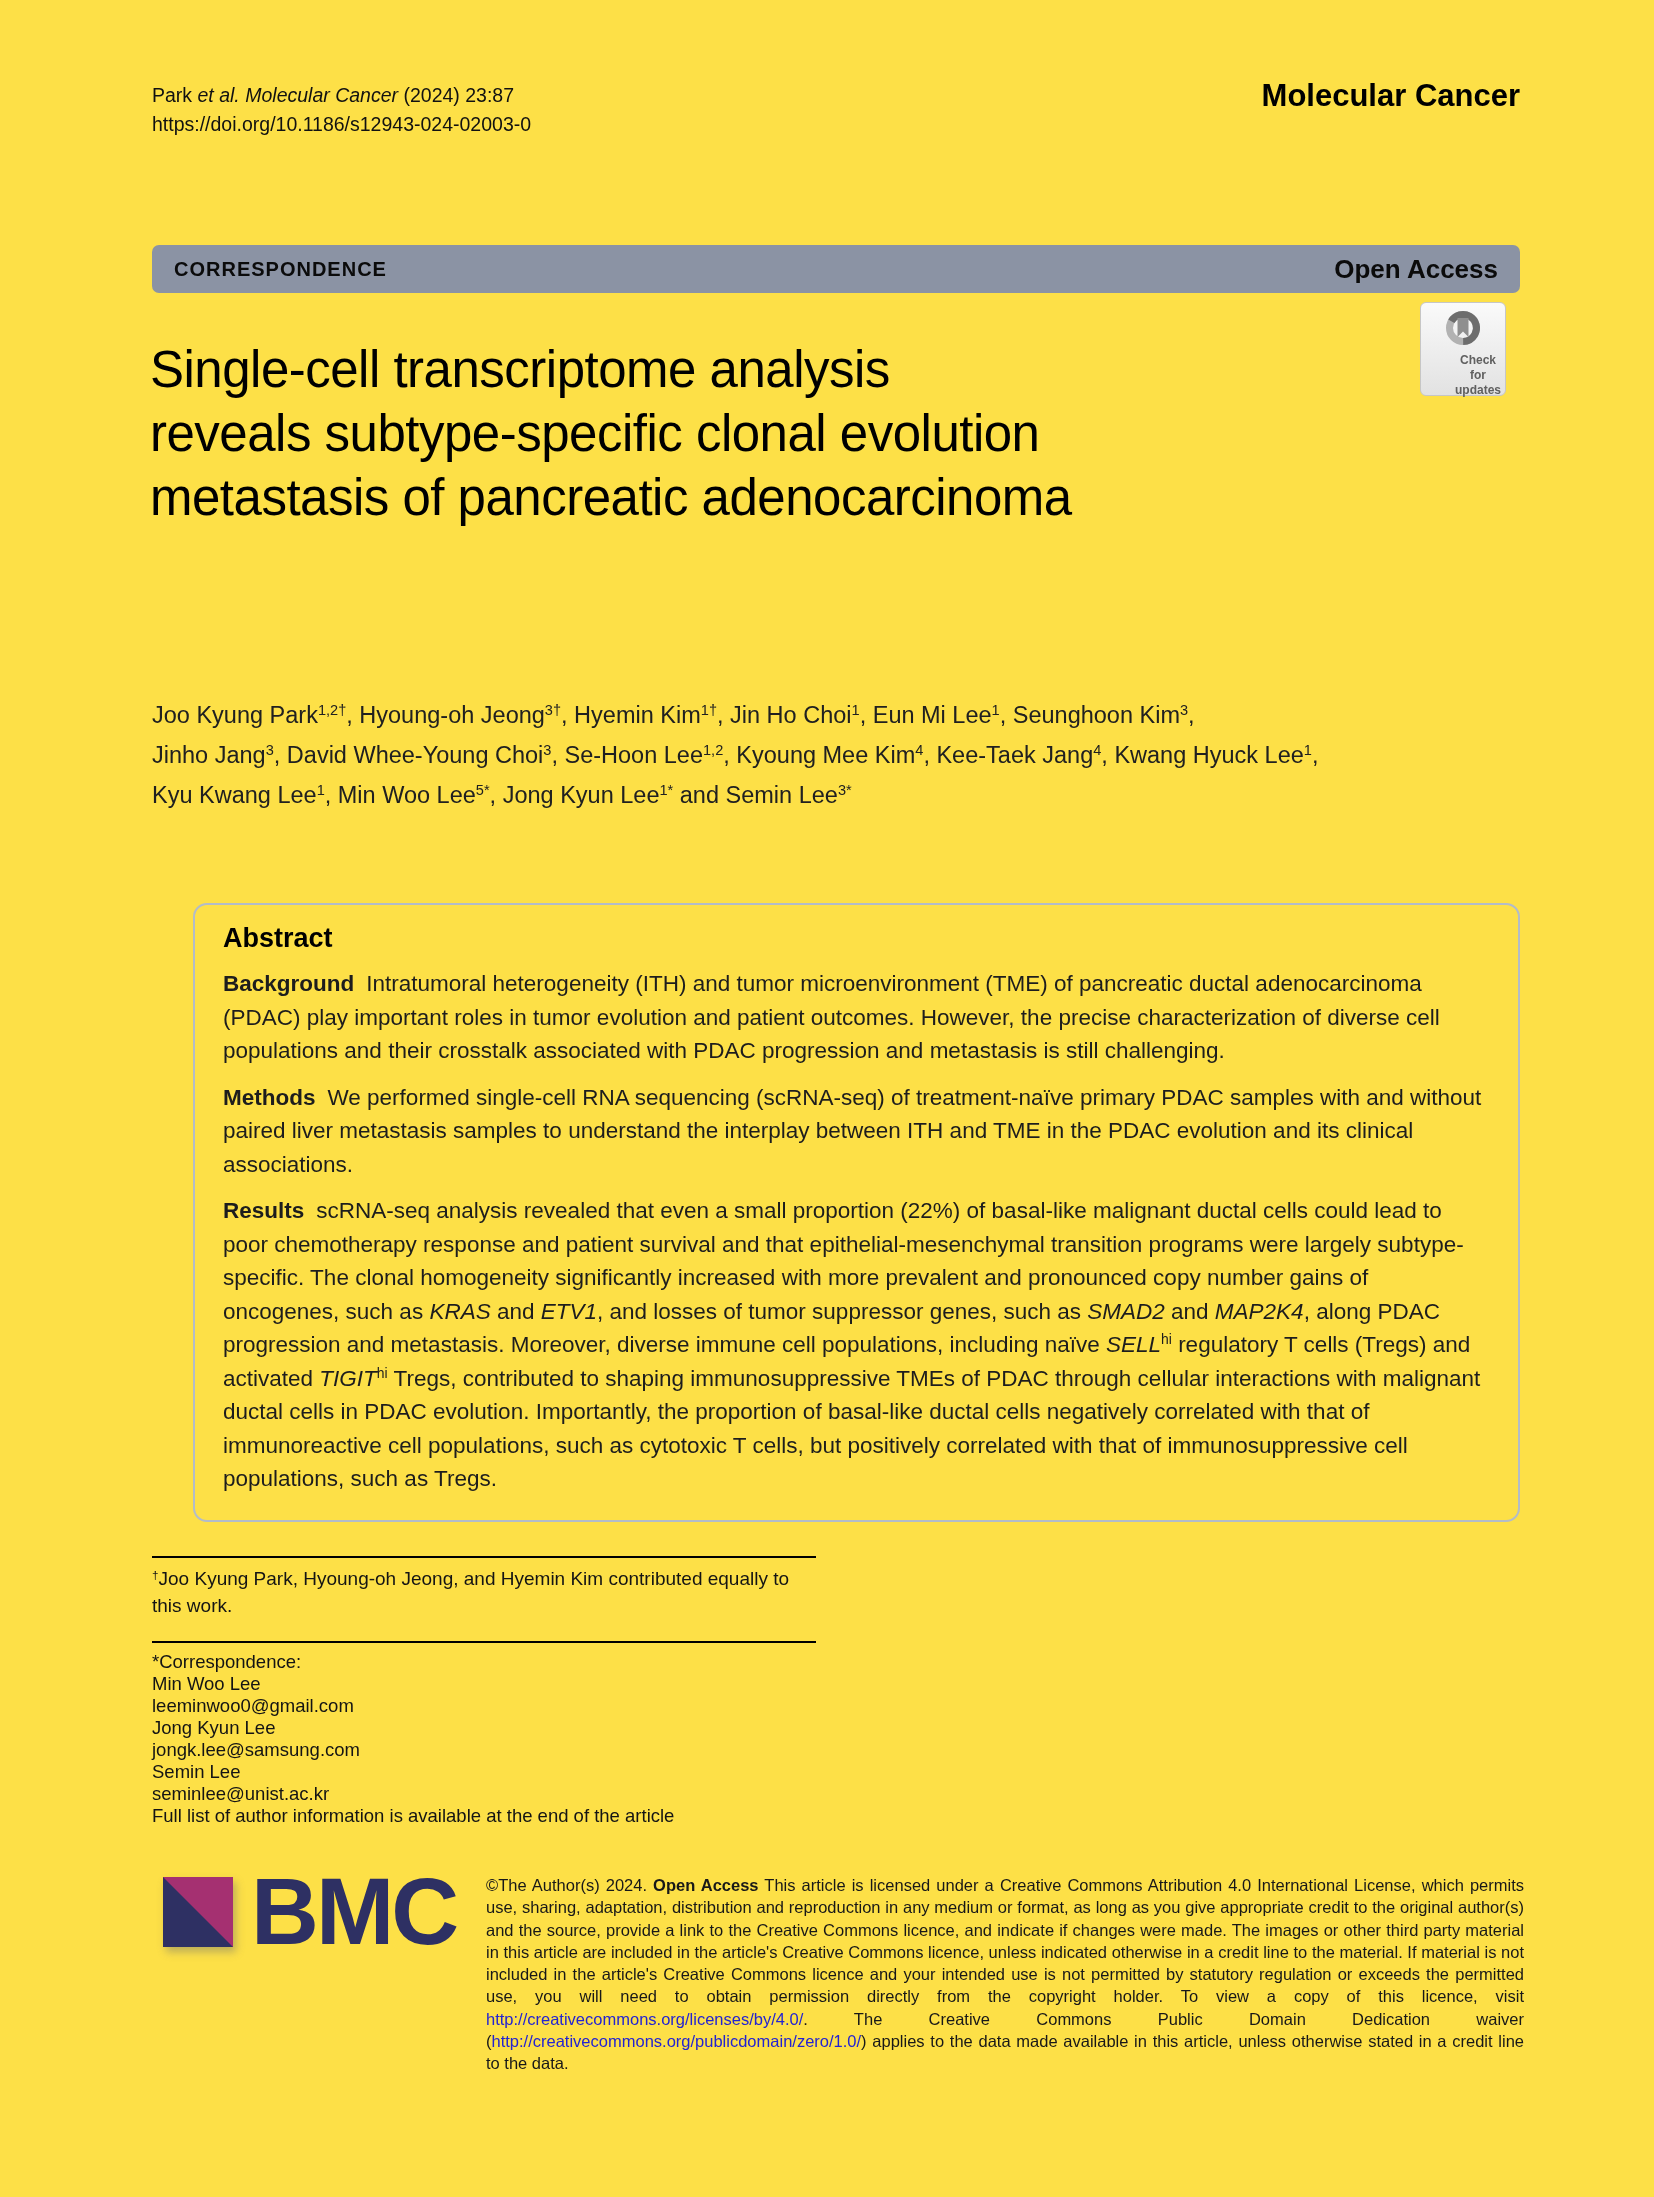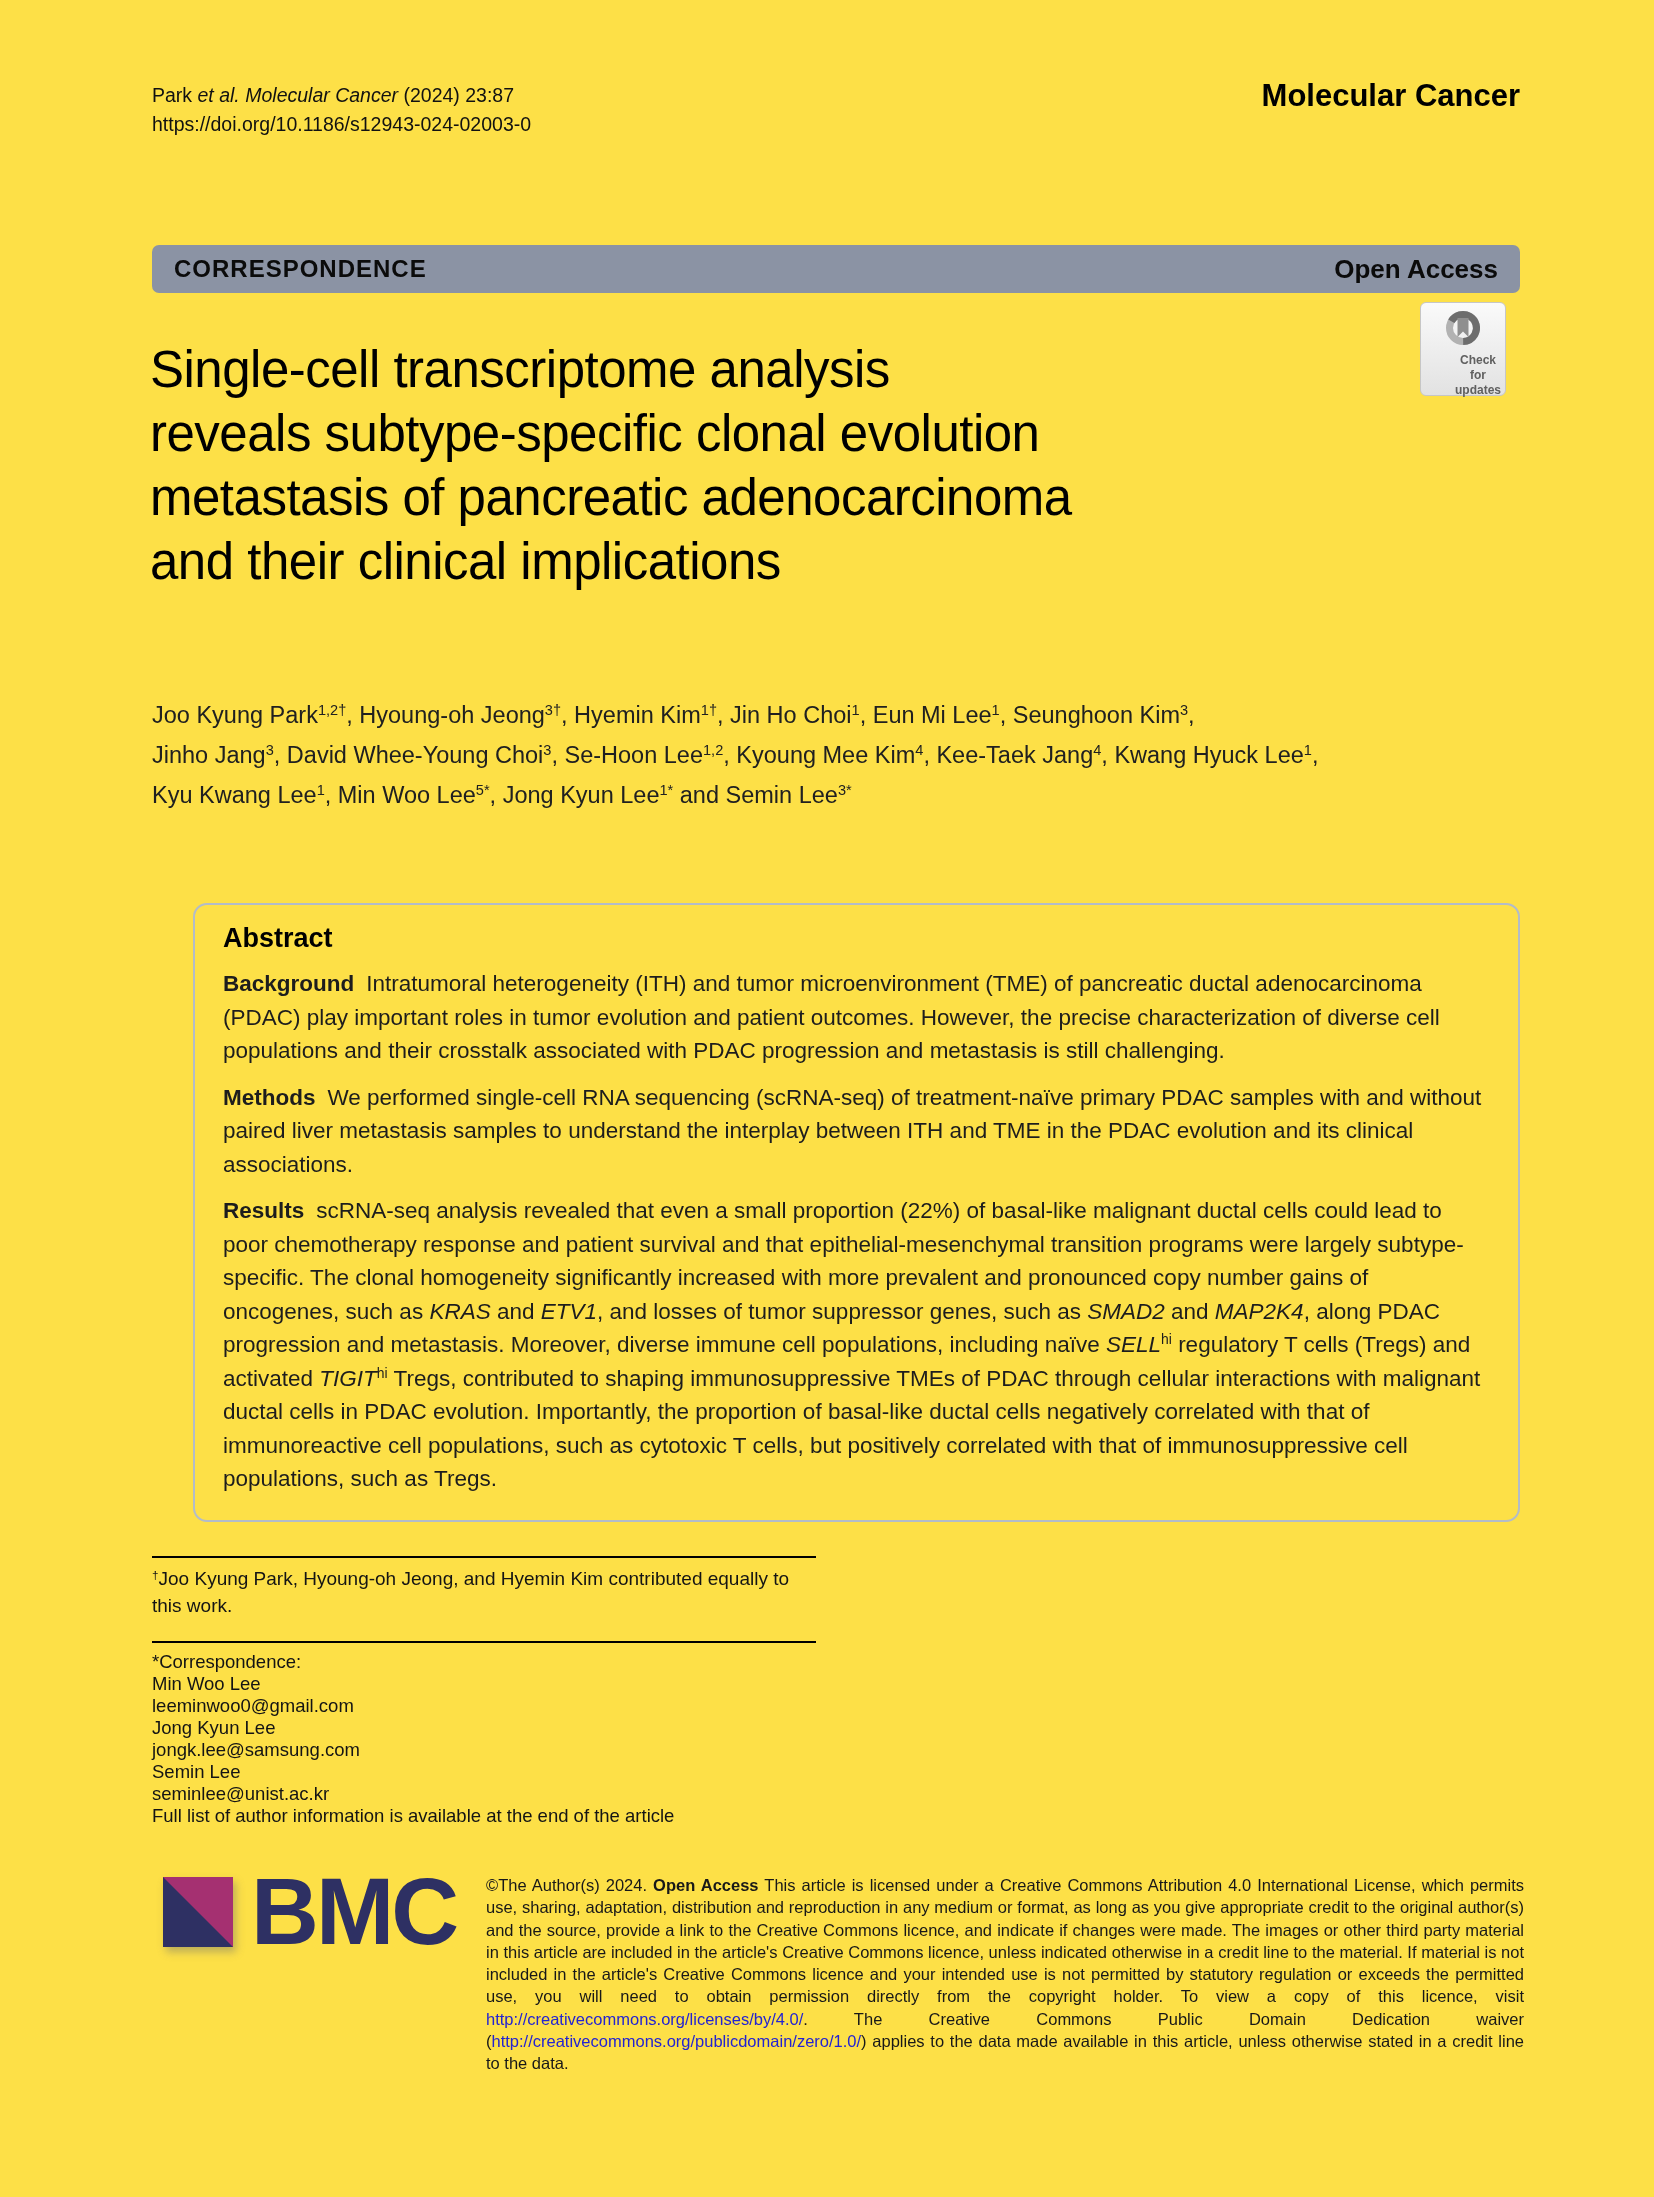--- a/index.html
+++ b/index.html
@@ -20,21 +20,21 @@
   #doi{position:absolute;left:152px;top:113px;font-size:19.5px;color:#111;}
   #journal{position:absolute;right:134px;top:78px;font-size:31px;font-weight:bold;color:#000;}
 
   
   #banner{
     position:absolute;left:152px;right:134px;top:245px;height:48px;
     background:var(--banner-bg);border-radius:7px;
     display:flex;align-items:center;justify-content:space-between;
     padding:0 22px;box-sizing:border-box;
   }
-  #banner .cat{font-size:24px;font-weight:bold;letter-spacing:1px;color:#0b0b0b;}
+  #banner .cat{font-size:20px;font-weight:bold;letter-spacing:1px;color:#0b0b0b;}
   #banner .oa{font-size:26px;font-weight:bold;color:#0b0b0b;}
 
   
   #title{position:absolute;left:150px;top:338px;width:1220px;color:#000;}
   #title .tl{font-size:51px;line-height:64px;font-weight:400;letter-spacing:-0.5px;}
 
   
   #badge{
     position:absolute;left:1420px;top:302px;width:86px;height:94px;
     background:linear-gradient(#fafafa,#e2e2e2);
@@ -97,21 +97,20 @@
 
   <div id="banner">
     <span class="cat">CORRESPONDENCE</span>
     <span class="oa">Open Access</span>
   </div>
 
   <div id="title">
       <div class="tl">Single-cell transcriptome analysis</div>
       <div class="tl">reveals subtype-specific clonal evolution</div>
       <div class="tl">metastasis of pancreatic adenocarcinoma</div>
-      <div class="tl">and their clinical implications</div>
     </div>
 
   <div id="badge">
     <svg width="46" height="46" viewBox="0 0 46 46">
       <circle cx="23" cy="21" r="13.5" fill="none" stroke="#b2b2b2" stroke-width="7"></circle>
       <circle cx="23" cy="21" r="13.5" fill="none" stroke="#6d6d6d" stroke-width="7" stroke-dasharray="56 29" transform="rotate(-150 23 21)"></circle>
       <path d="M17.5 11 H28.5 V30 L23 24.6 L17.5 30 Z" fill="#8f8f8f"></path>
     </svg>
     <div class="bt">Check for</div>
     <div class="bt">updates</div>

